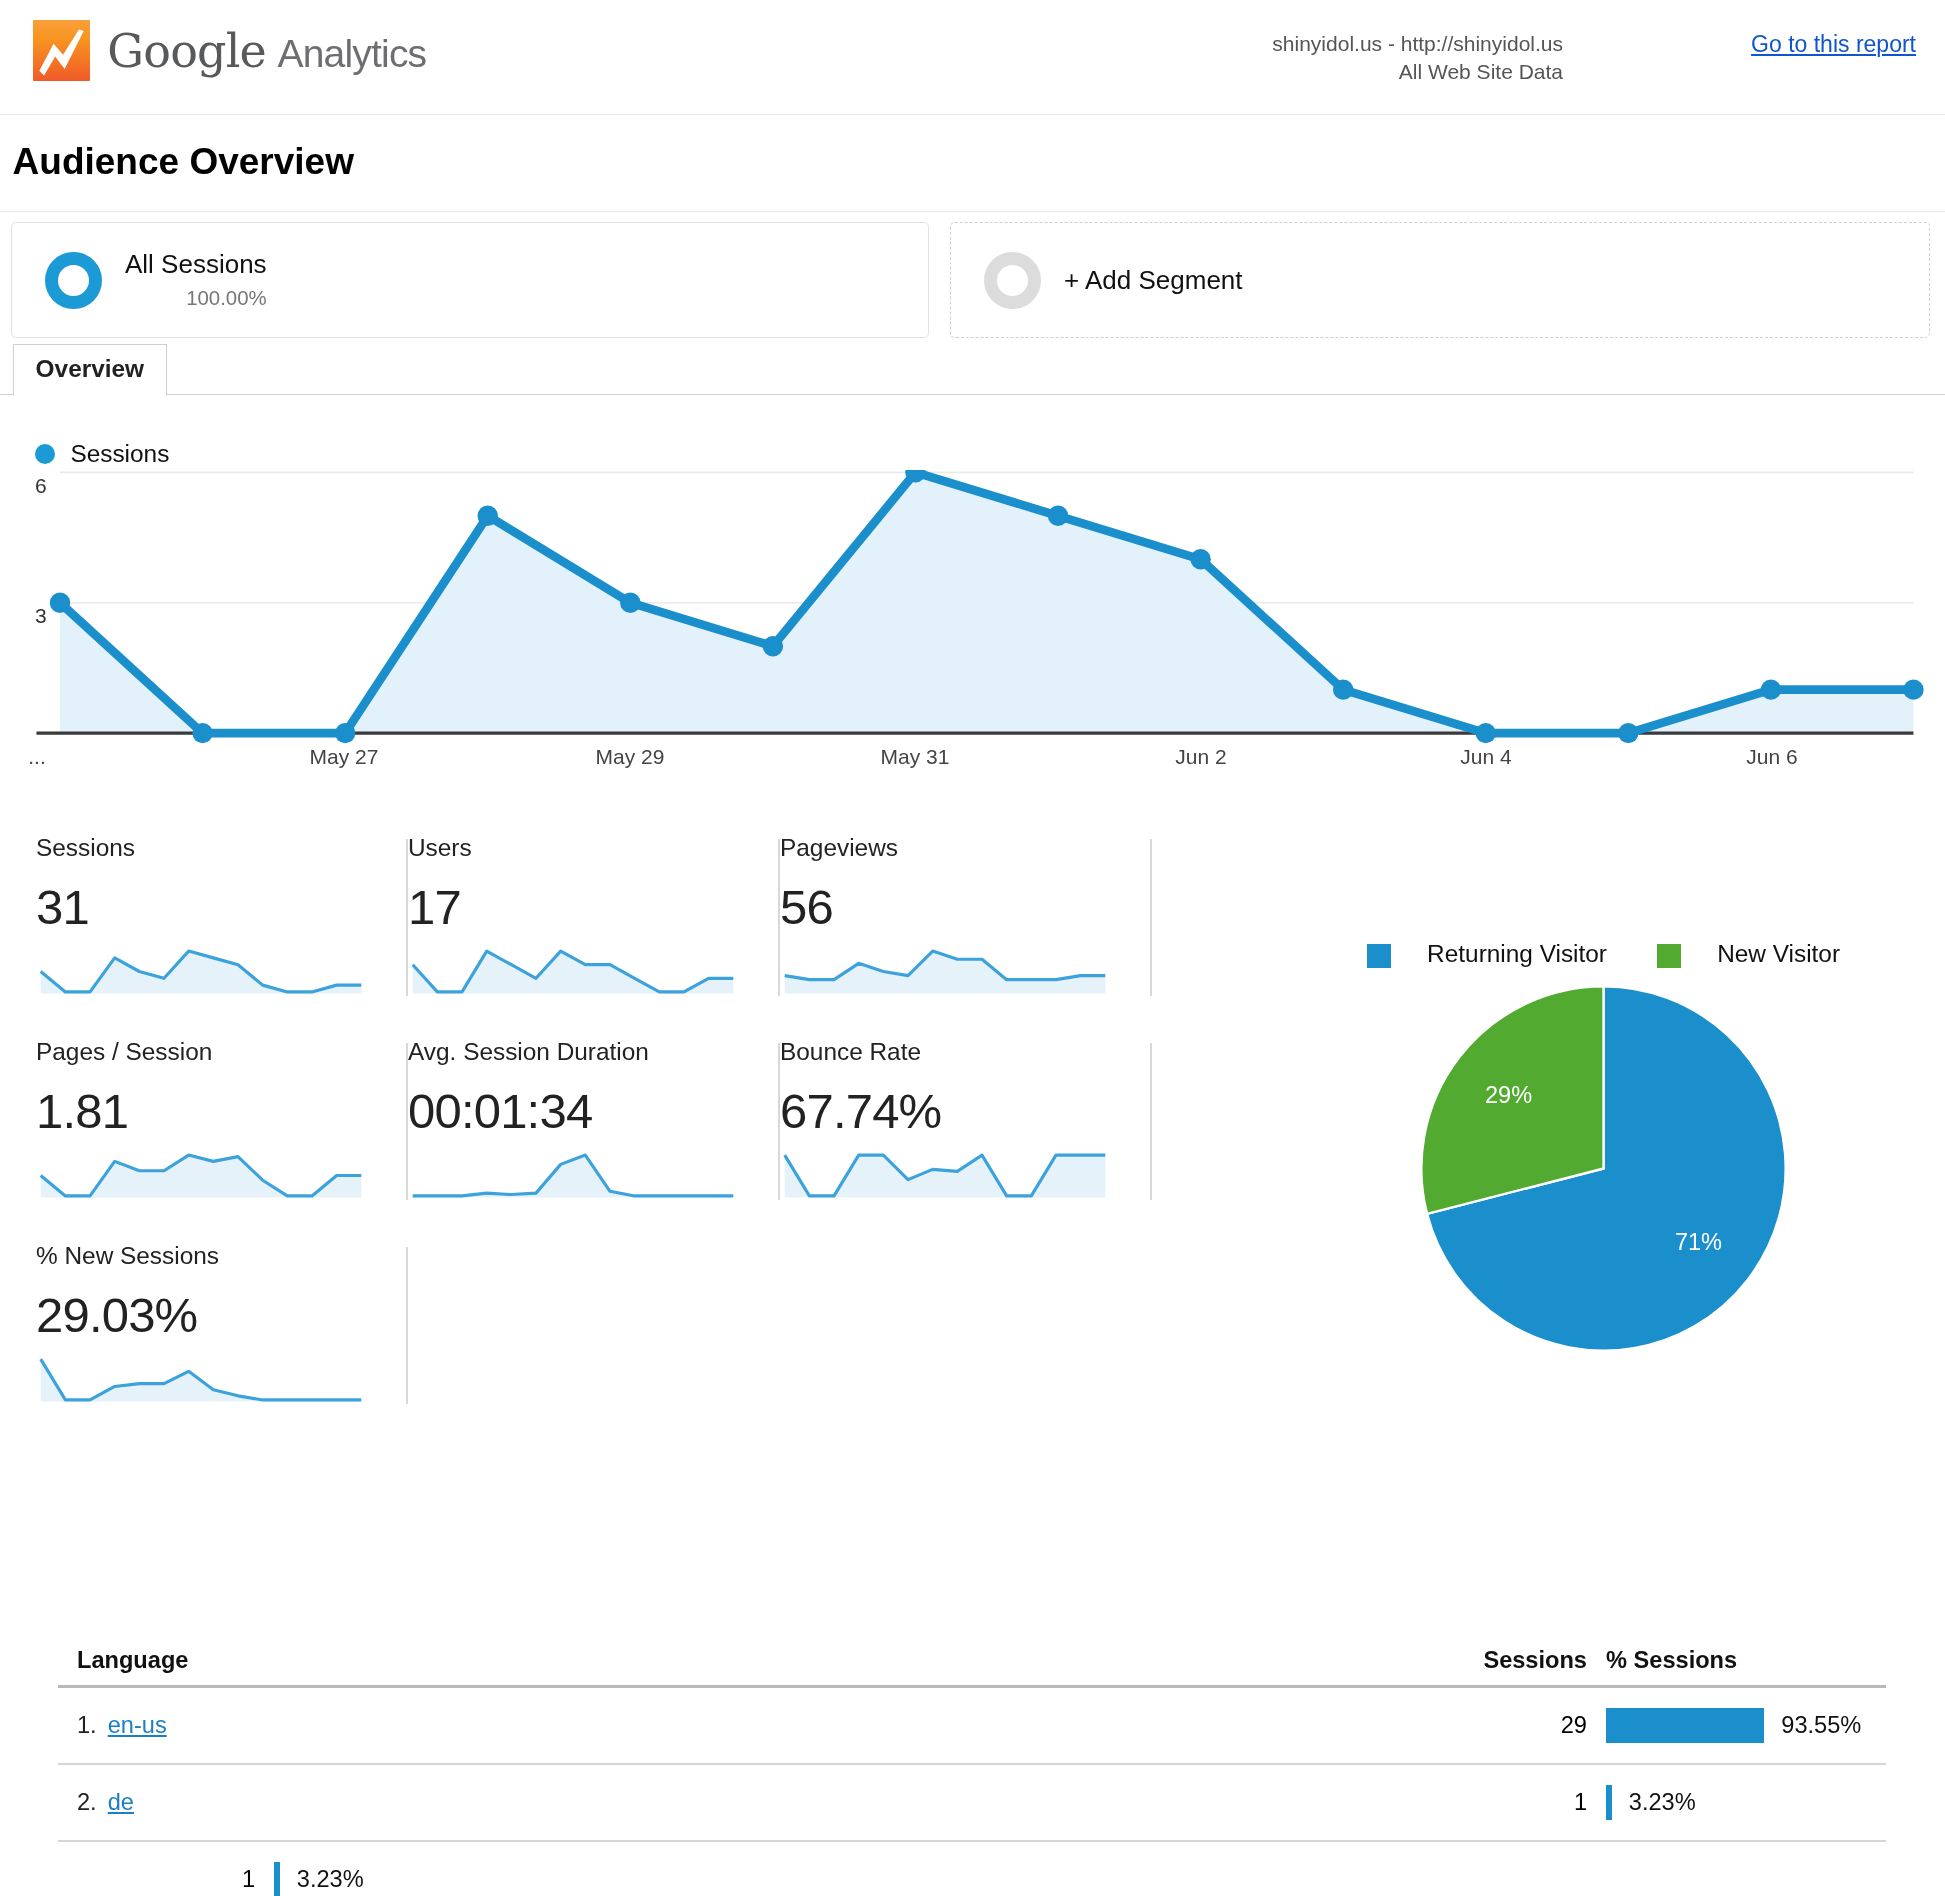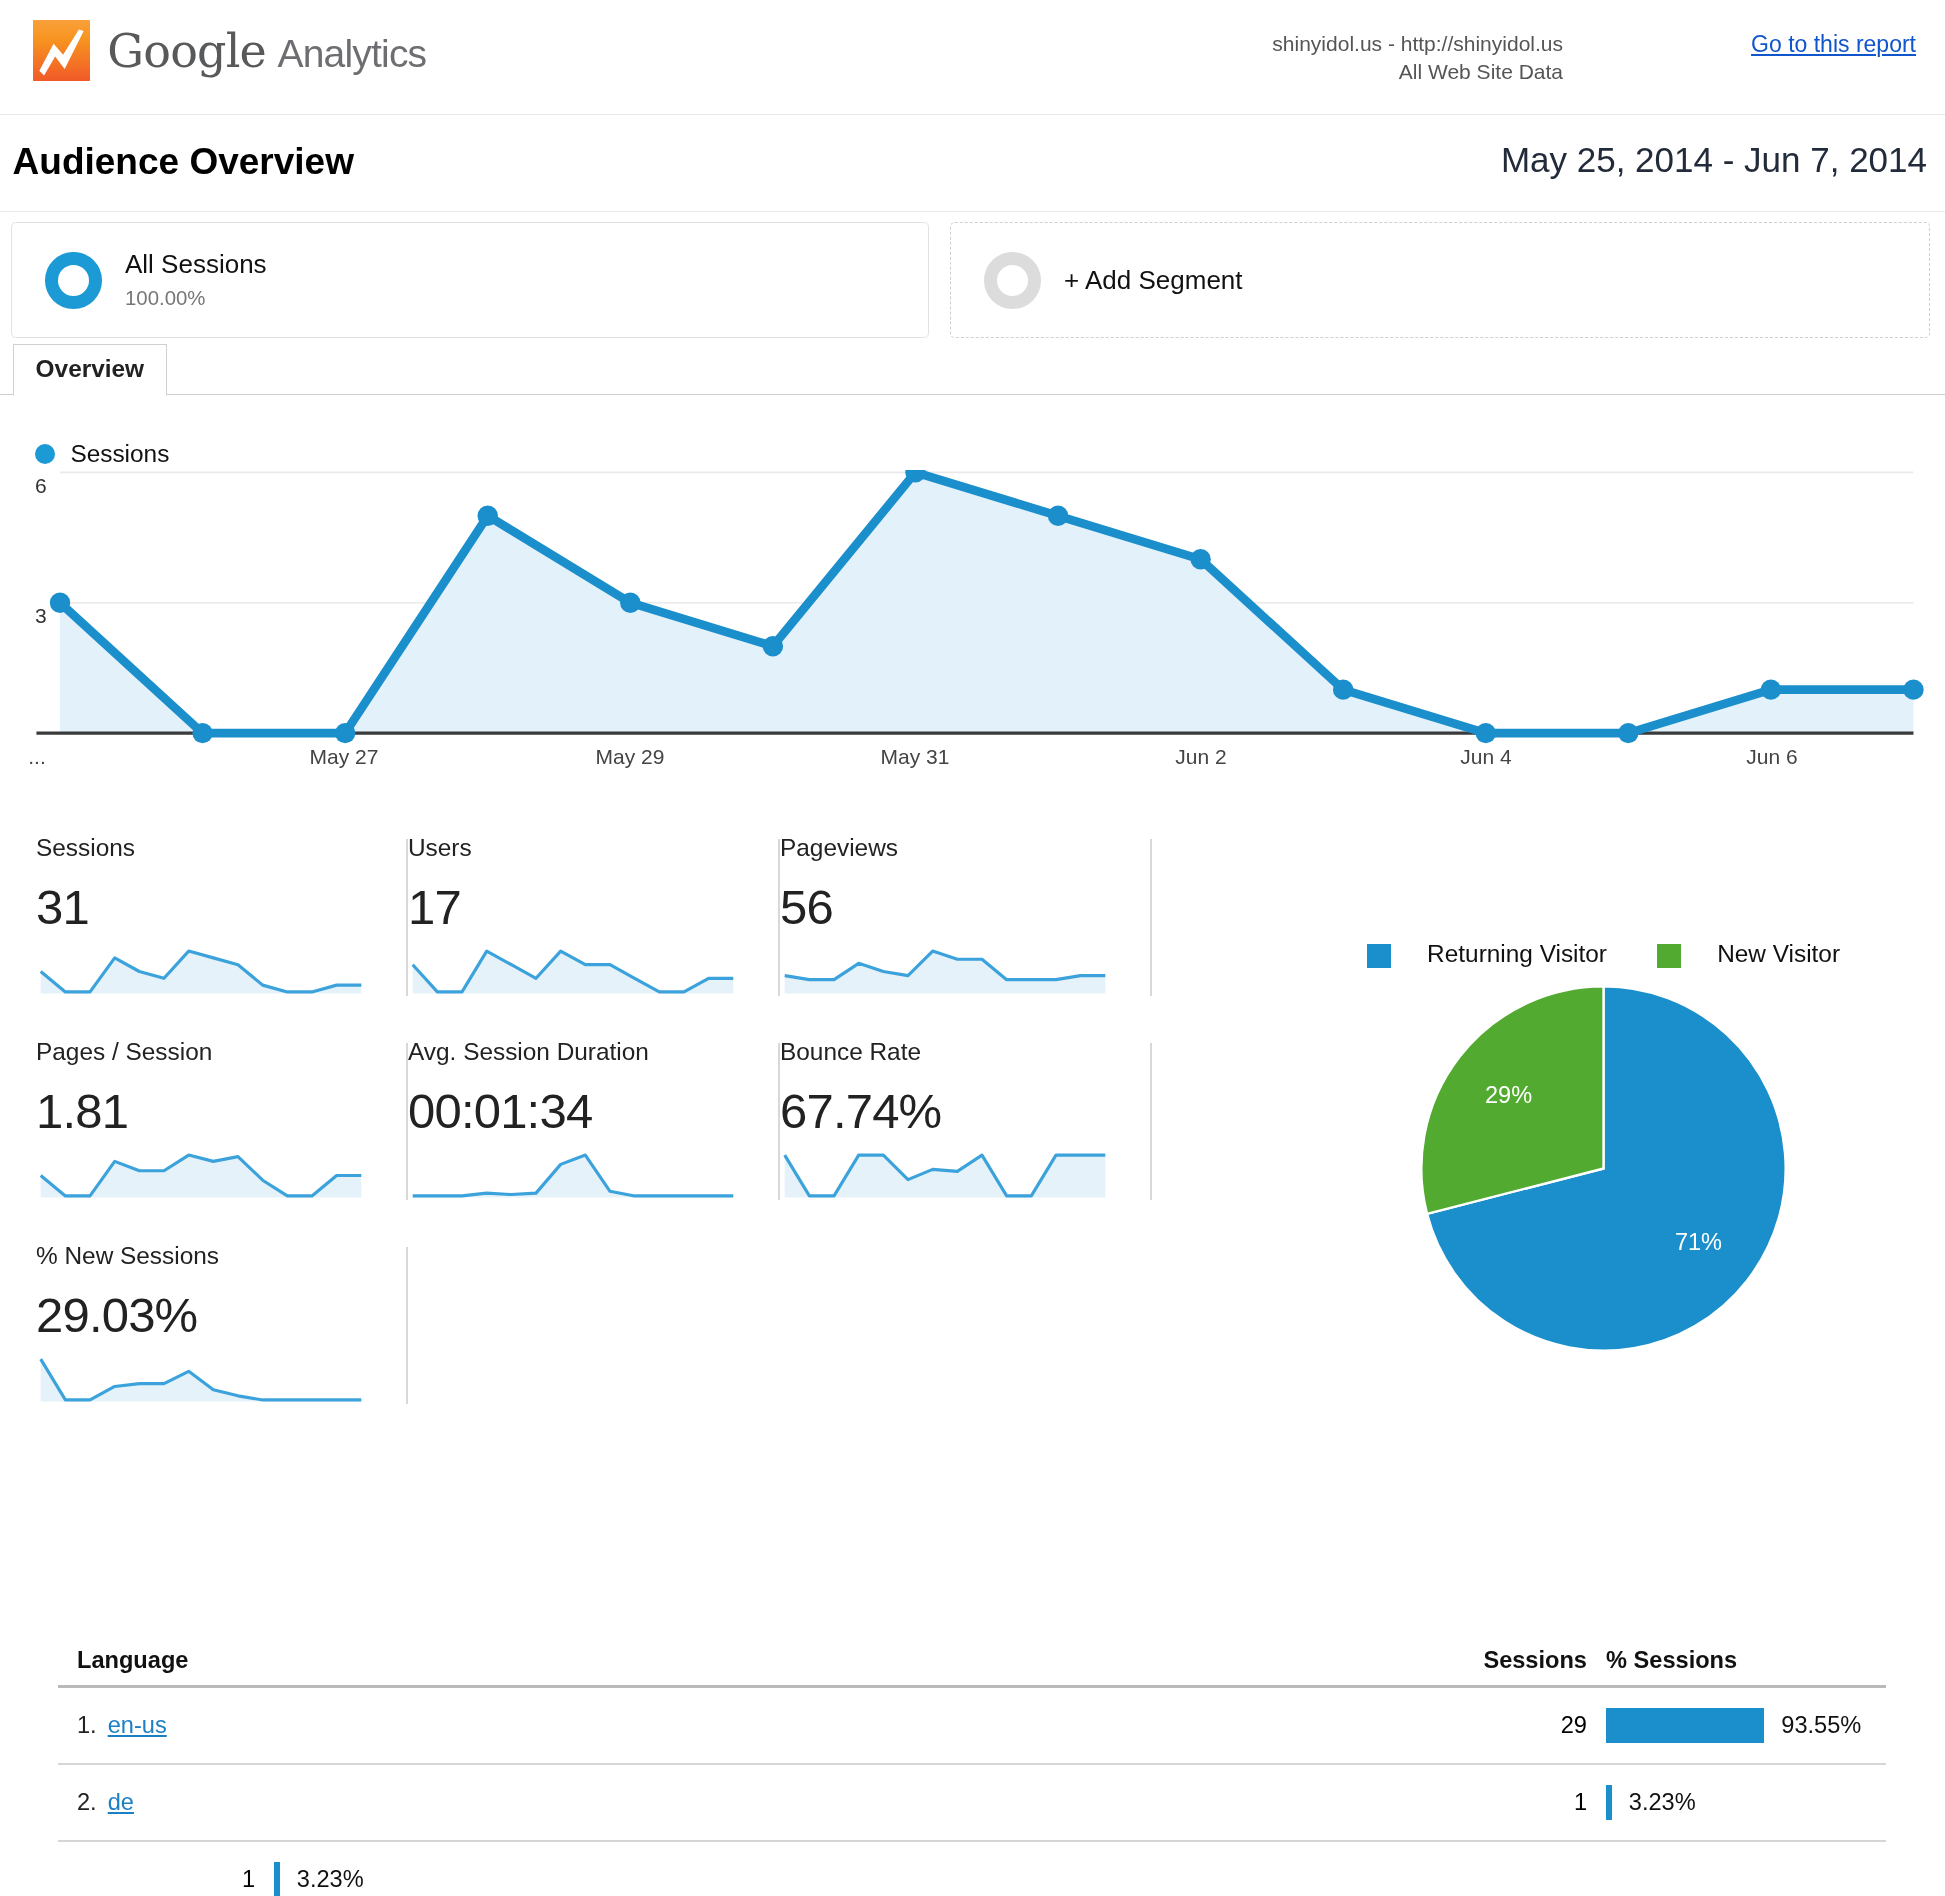--- a/index.html
+++ b/index.html
@@ -114,21 +114,21 @@
   .donut {
     width: 57px; height: 57px;
     border-radius: 50%;
     margin-left: 33px;
     flex: 0 0 auto;
   }
   .donut-blue { border: 13.4px solid #1b9ad6; }
   .donut-grey { border: 13.4px solid #dcdcdc; }
   .seg-text { margin-left: 23px; }
   .seg-name { font-size: 26px; color: #111; line-height: 1.15; }
-  .seg-pct  { font-size: 20.4px; color: #777; margin-top: 7px; }
+  .seg-pct  { font-size: 20.4px; color: #777; margin-top: 7px; text-align: right; }
   .seg-add-label { margin-left: 23px; font-size: 26px; color: #111; }
 
   
   .tabstrip {
     position: relative;
     margin-top: 49px;
     height: 44px;
     border-bottom: 1.6px solid #d0d0d0;
   }
   .tab {
@@ -273,21 +273,20 @@
   <div class="site-info">
     <div>shinyidol.us - http://shinyidol.us</div>
     <div>All Web Site Data</div>
   </div>
 
   <a class="report-link" href="#">Go to this report</a>
 </div>
 
 <div class="titlerow">
   <div class="page-title">Audience Overview</div>
-  <div class="daterange">May 25, 2014 - Jun 7, 2014</div>
 </div>
 
 <div class="segmentrow">
   <div class="seg-box seg-all">
     <div class="donut donut-blue"></div>
     <div class="seg-text">
       <div class="seg-name">All Sessions</div>
       <div class="seg-pct">100.00%</div>
     </div>
   </div>

